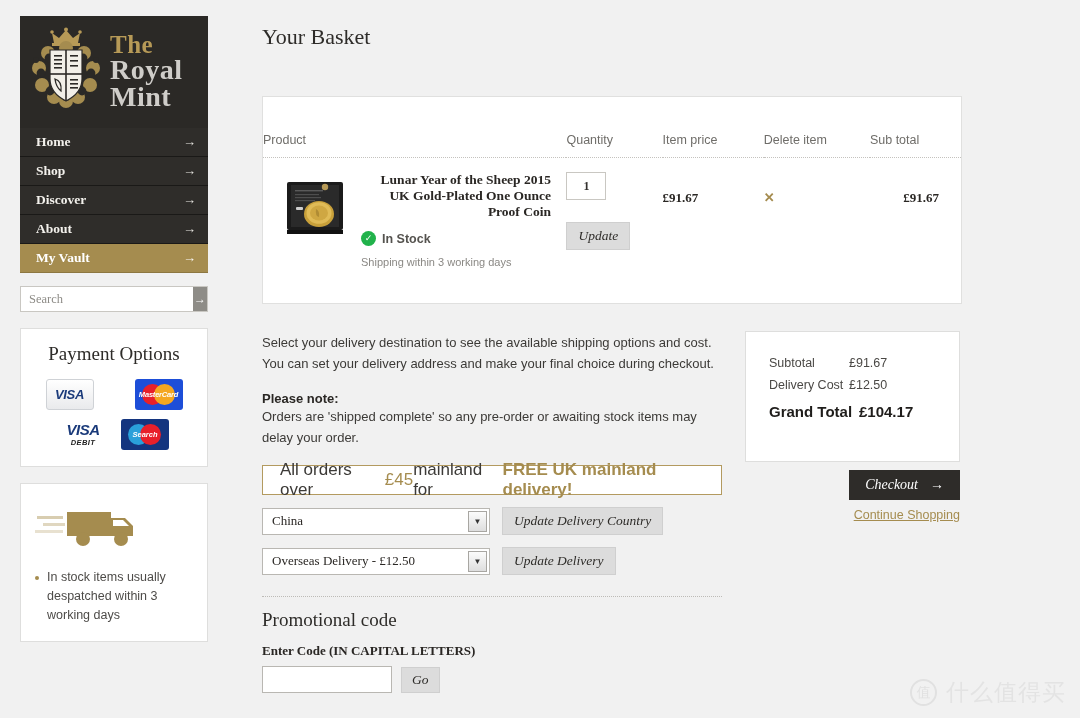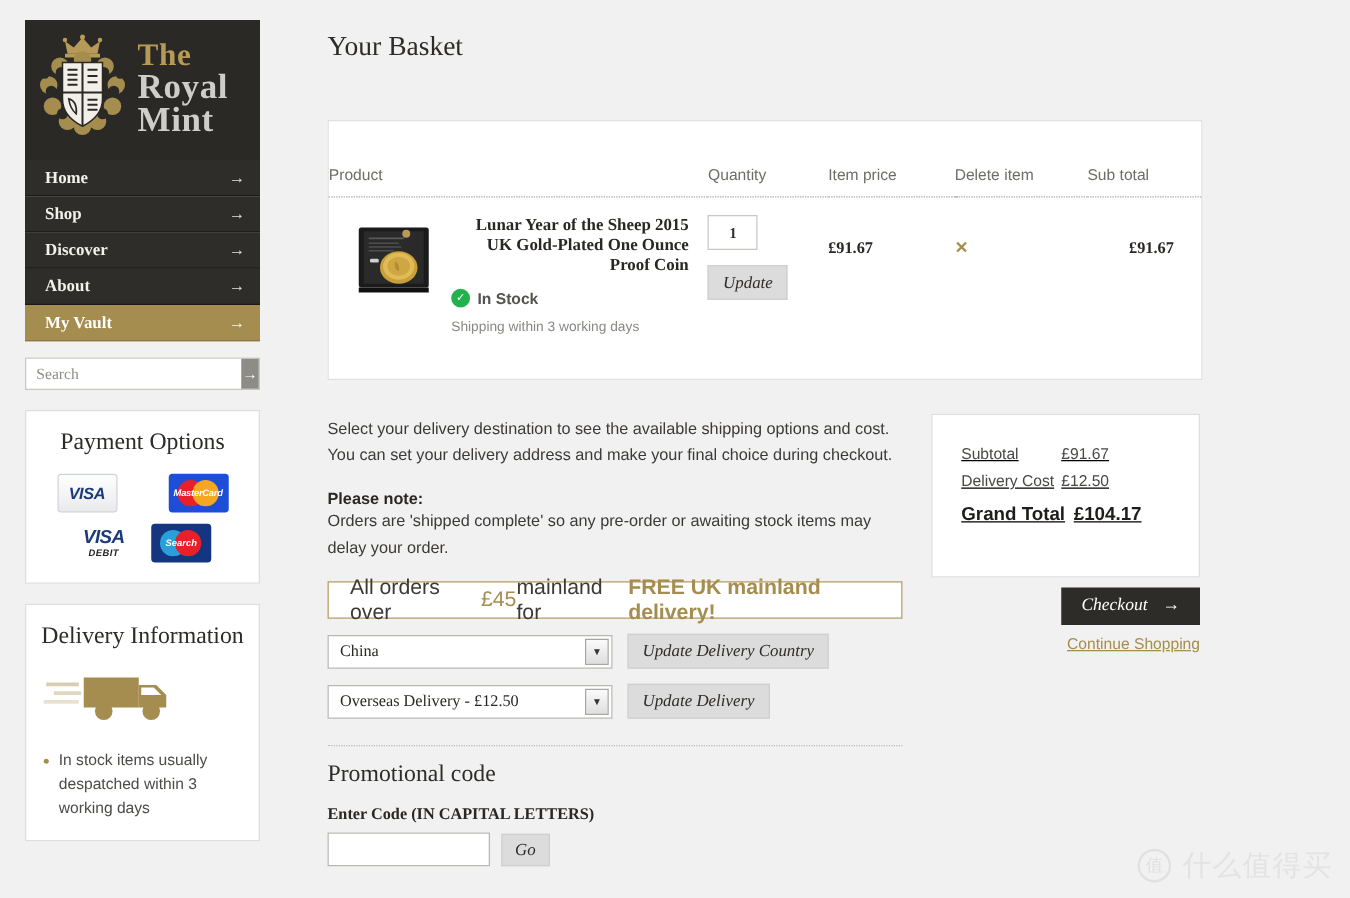--- a/index.html
+++ b/index.html
@@ -155,21 +155,21 @@
   .qty-input {
     width: 40px; height: 28px; border: 1px solid #c9c7c2; background: #fff;
     text-align: center; font-size: 12px; font-weight: bold; color: #33312e;
     font-family: "Liberation Serif", serif; outline: none;
   }
   .btn-grey {
     background: #dcdcdc; border: 1px solid #cfcfcf; color: #2e2c29;
     font-family: "Liberation Serif", serif; font-style: italic;
     font-size: 13.5px; padding: 5px 11px; cursor: pointer; display: inline-block;
   }
-  .btn-update { margin-top: 12px; }
+  .btn-update { margin-top: 22px; }
   .cell-price, .cell-sub {
     font-family: "Liberation Serif", serif; font-weight: bold;
     font-size: 13px; color: #2a2724; padding-top: 18px;
   }
   .del-x {
     color: #a58c4f; font-size: 13px; font-weight: bold; cursor: pointer;
     padding-top: 18px; display: inline-block;
   }
 
   
@@ -196,21 +196,21 @@
     background: linear-gradient(#fbfbfb,#dedede); border: 1px solid #a8a6a2;
     display: flex; align-items: center; justify-content: center;
     font-size: 8px; color: #333;
   }
 
   
   .totals-card {
     position: absolute; left: 505px; top: 331px; width: 215px; height: 131px;
     background: #fff; border: 1px solid #dededd; padding: 24px 18px 0 23px;
   }
-  .t-row { display: flex; margin-bottom: 8px; text-decoration: underline; }
+  .t-row { display: flex; margin-bottom: 8px; }
   .t-label { width: 80px; font-size: 12.5px; color: #4a4845; }
   .t-value { font-size: 12.5px; color: #4a4845; }
   .t-row.grand { margin-top: 11px; }
   .t-row.grand .t-label { font-size: 15px; font-weight: bold; color: #1f1d1b; width: 90px; }
   .t-row.grand .t-value { font-size: 15px; font-weight: bold; color: #1f1d1b; }
 
   .checkout-wrap { position: absolute; left: 505px; top: 470px; width: 215px; text-align: right; }
   .btn-checkout {
     background: #2e2c29; color: #fff; border: 0; cursor: pointer;
     font-family: "Liberation Serif", serif; font-style: italic; font-size: 14px;
@@ -364,21 +364,20 @@
           <div class="card card-ms">
             <span class="ms-a"></span>
               <span class="ms-b"></span>
             <span class="ms-t">Search</span>
           </div>
         </div>
       </div>
     </div>
 
     <div class="panel">
-      <div class="panel-title left">Delivery Information</div>
       <div class="truck-wrap">
         <svg width="120" height="48" viewBox="0 0 120 48">
           <rect x="34" y="8" width="44" height="24" fill="#a58c4f"></rect>
           <path d="M78 14 L92 14 L100 22 L100 32 L78 32 Z" fill="#a58c4f"></path>
           <path d="M80 16 L90 16 L96 22 L80 22 Z" fill="#ffffff"></path>
           <circle cx="50" cy="35" r="7" fill="#a58c4f"></circle>
           <circle cx="88" cy="35" r="7" fill="#a58c4f"></circle>
           <rect x="4" y="12" width="26" height="3" fill="#cbbc96" opacity=".75"></rect>
           <rect x="10" y="19" width="22" height="3" fill="#cbbc96" opacity=".6"></rect>
           <rect x="2" y="26" width="28" height="3" fill="#cbbc96" opacity=".45"></rect>

